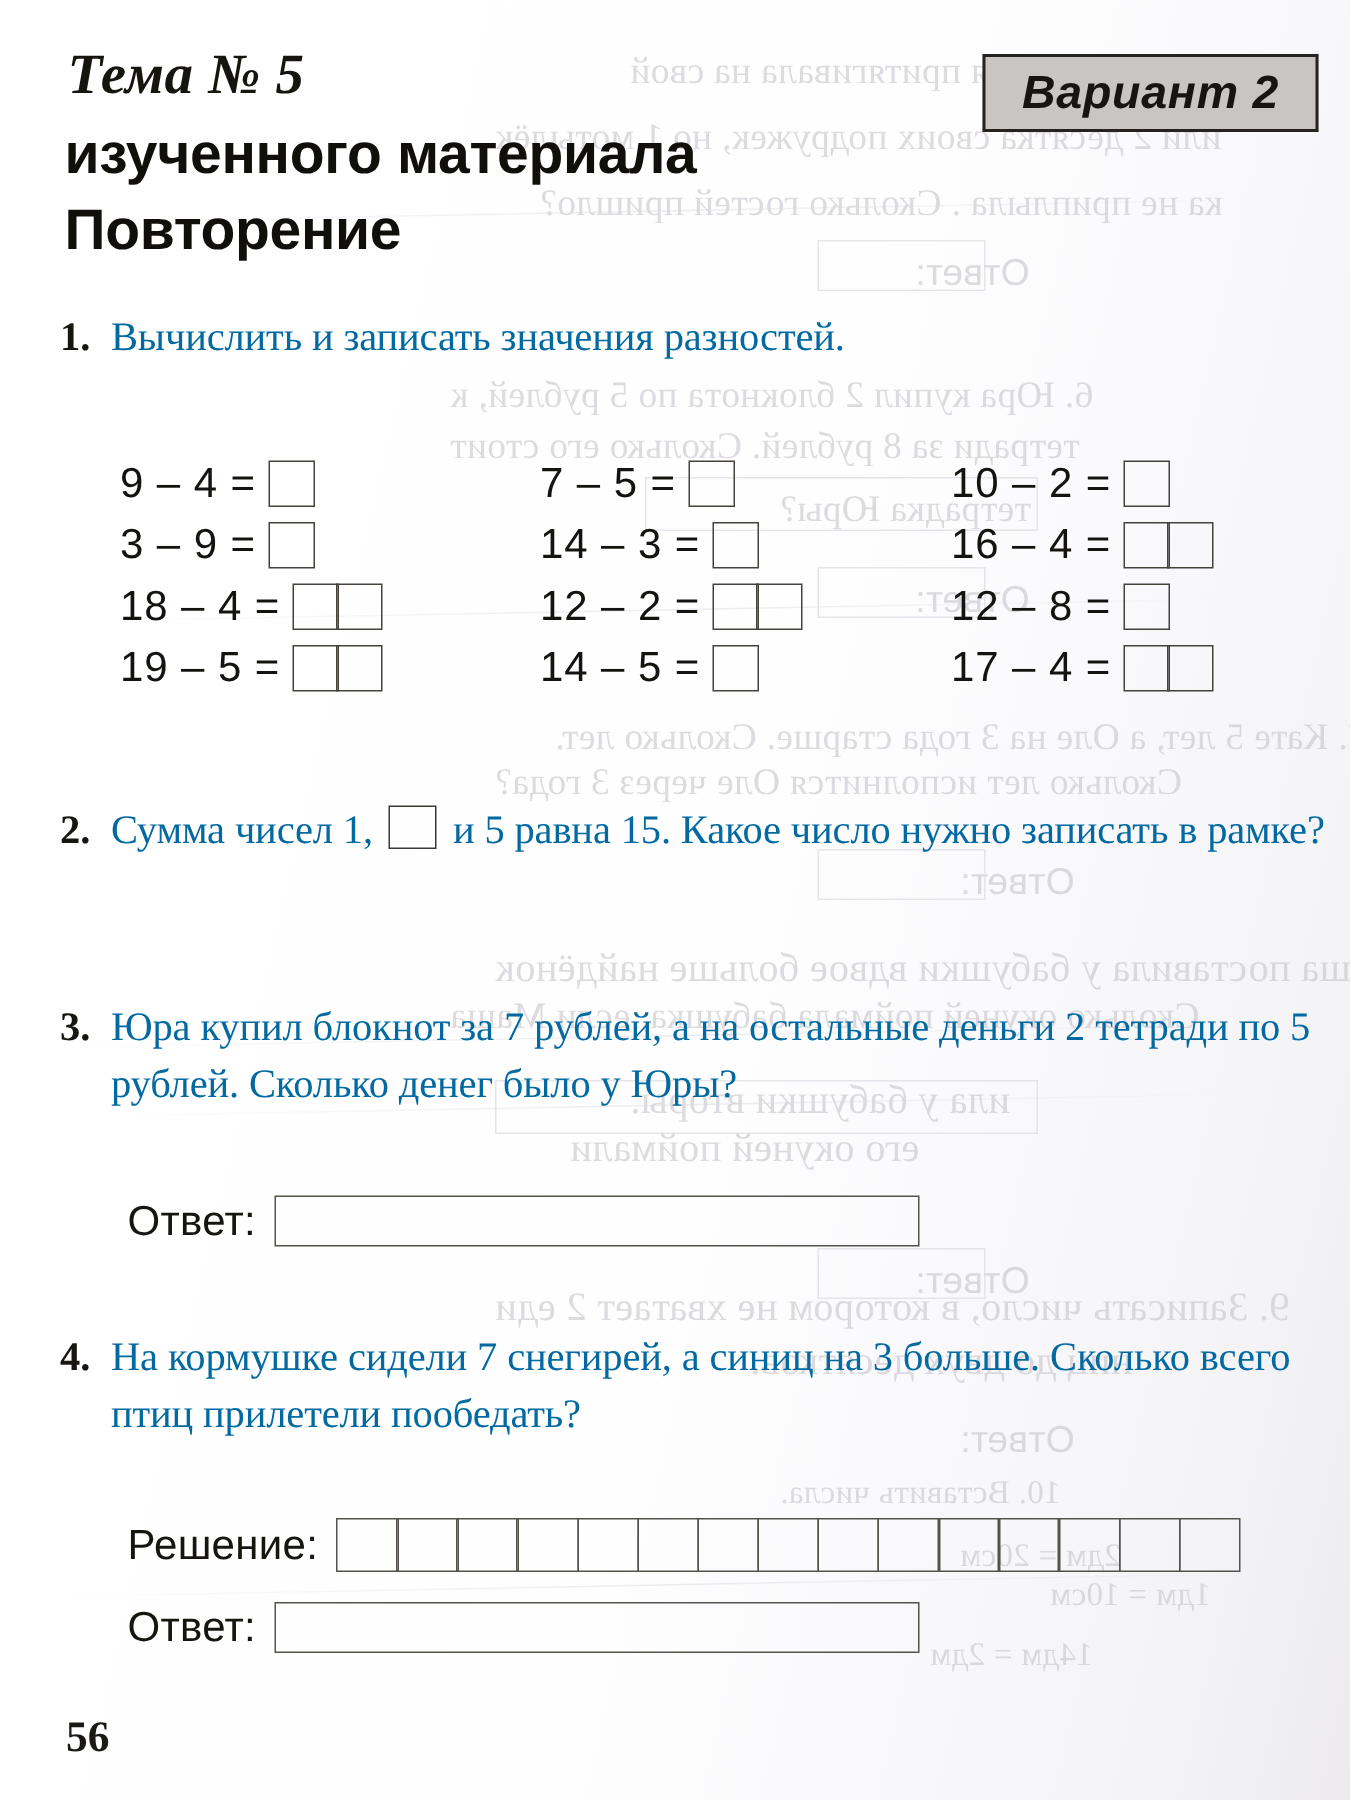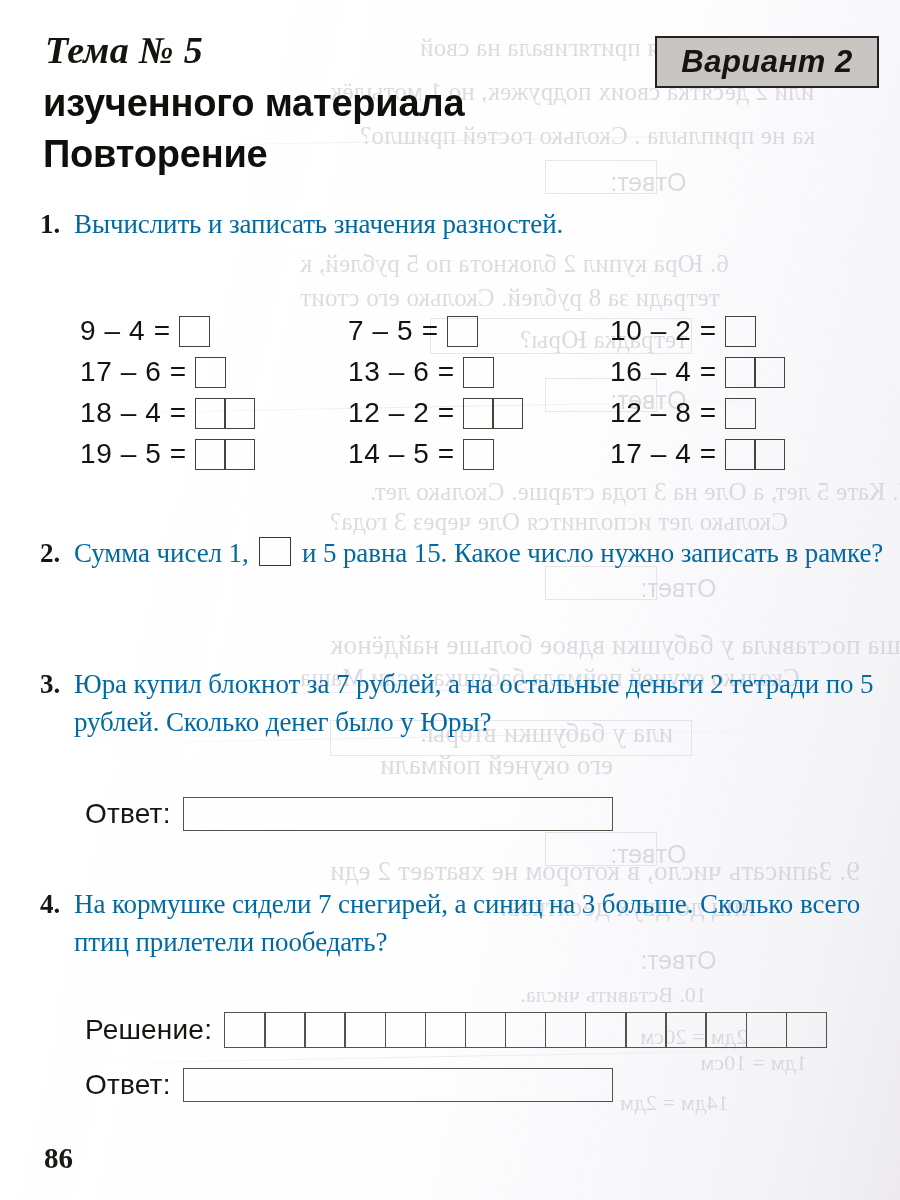--- a/index.html
+++ b/index.html
@@ -141,21 +141,22 @@
   
   .eq-grid {
     position: absolute;
     left: 80px;
     top: 306px;
     width: 810px;
   }
   .eq-row {
     display: flex;
     height: 41px;
-    align-items: flex-end;
+    align-items: flex-start;
+    gap: 12px;
   }
   .eq-cell {
     display: flex;
     align-items: center;
     flex: none;
   }
   .eq-cell.c0 { width: 268px; }
   .eq-cell.c1 { width: 262px; }
   .eq-cell.c2 { width: 270px; }
   .eq-expr {
@@ -300,27 +301,27 @@
         </div>
         <div class="eq-cell c2">
           <span class="eq-expr">10 – 2 =</span>
           <span class="ans-boxes">
             <span class="ans-box"></span>
           </span>
         </div>
       </div>
       <div class="eq-row">
         <div class="eq-cell c0">
-          <span class="eq-expr">17 – 6 =</span>
+          <span class="eq-expr">3 – 9 =</span>
           <span class="ans-boxes">
             <span class="ans-box"></span>
           </span>
         </div>
         <div class="eq-cell c1">
-          <span class="eq-expr">13 – 6 =</span>
+          <span class="eq-expr">14 – 3 =</span>
           <span class="ans-boxes">
             <span class="ans-box"></span>
           </span>
         </div>
         <div class="eq-cell c2">
           <span class="eq-expr">16 – 4 =</span>
           <span class="ans-boxes">
             <span class="ans-box"></span>
             <span class="ans-box"></span>
           </span>
@@ -415,15 +416,15 @@
         <div class="sol-cell"></div>
         <div class="sol-cell"></div>
       </div>
   </div>
 
   <div class="ans-row r4-ans">
     <div class="ans-label">Ответ:</div>
     <div class="ans-field"></div>
   </div>
 
-  <div class="page-number">86</div>
+  <div class="page-number">56</div>
 
 </div>
 
 </body></html>

